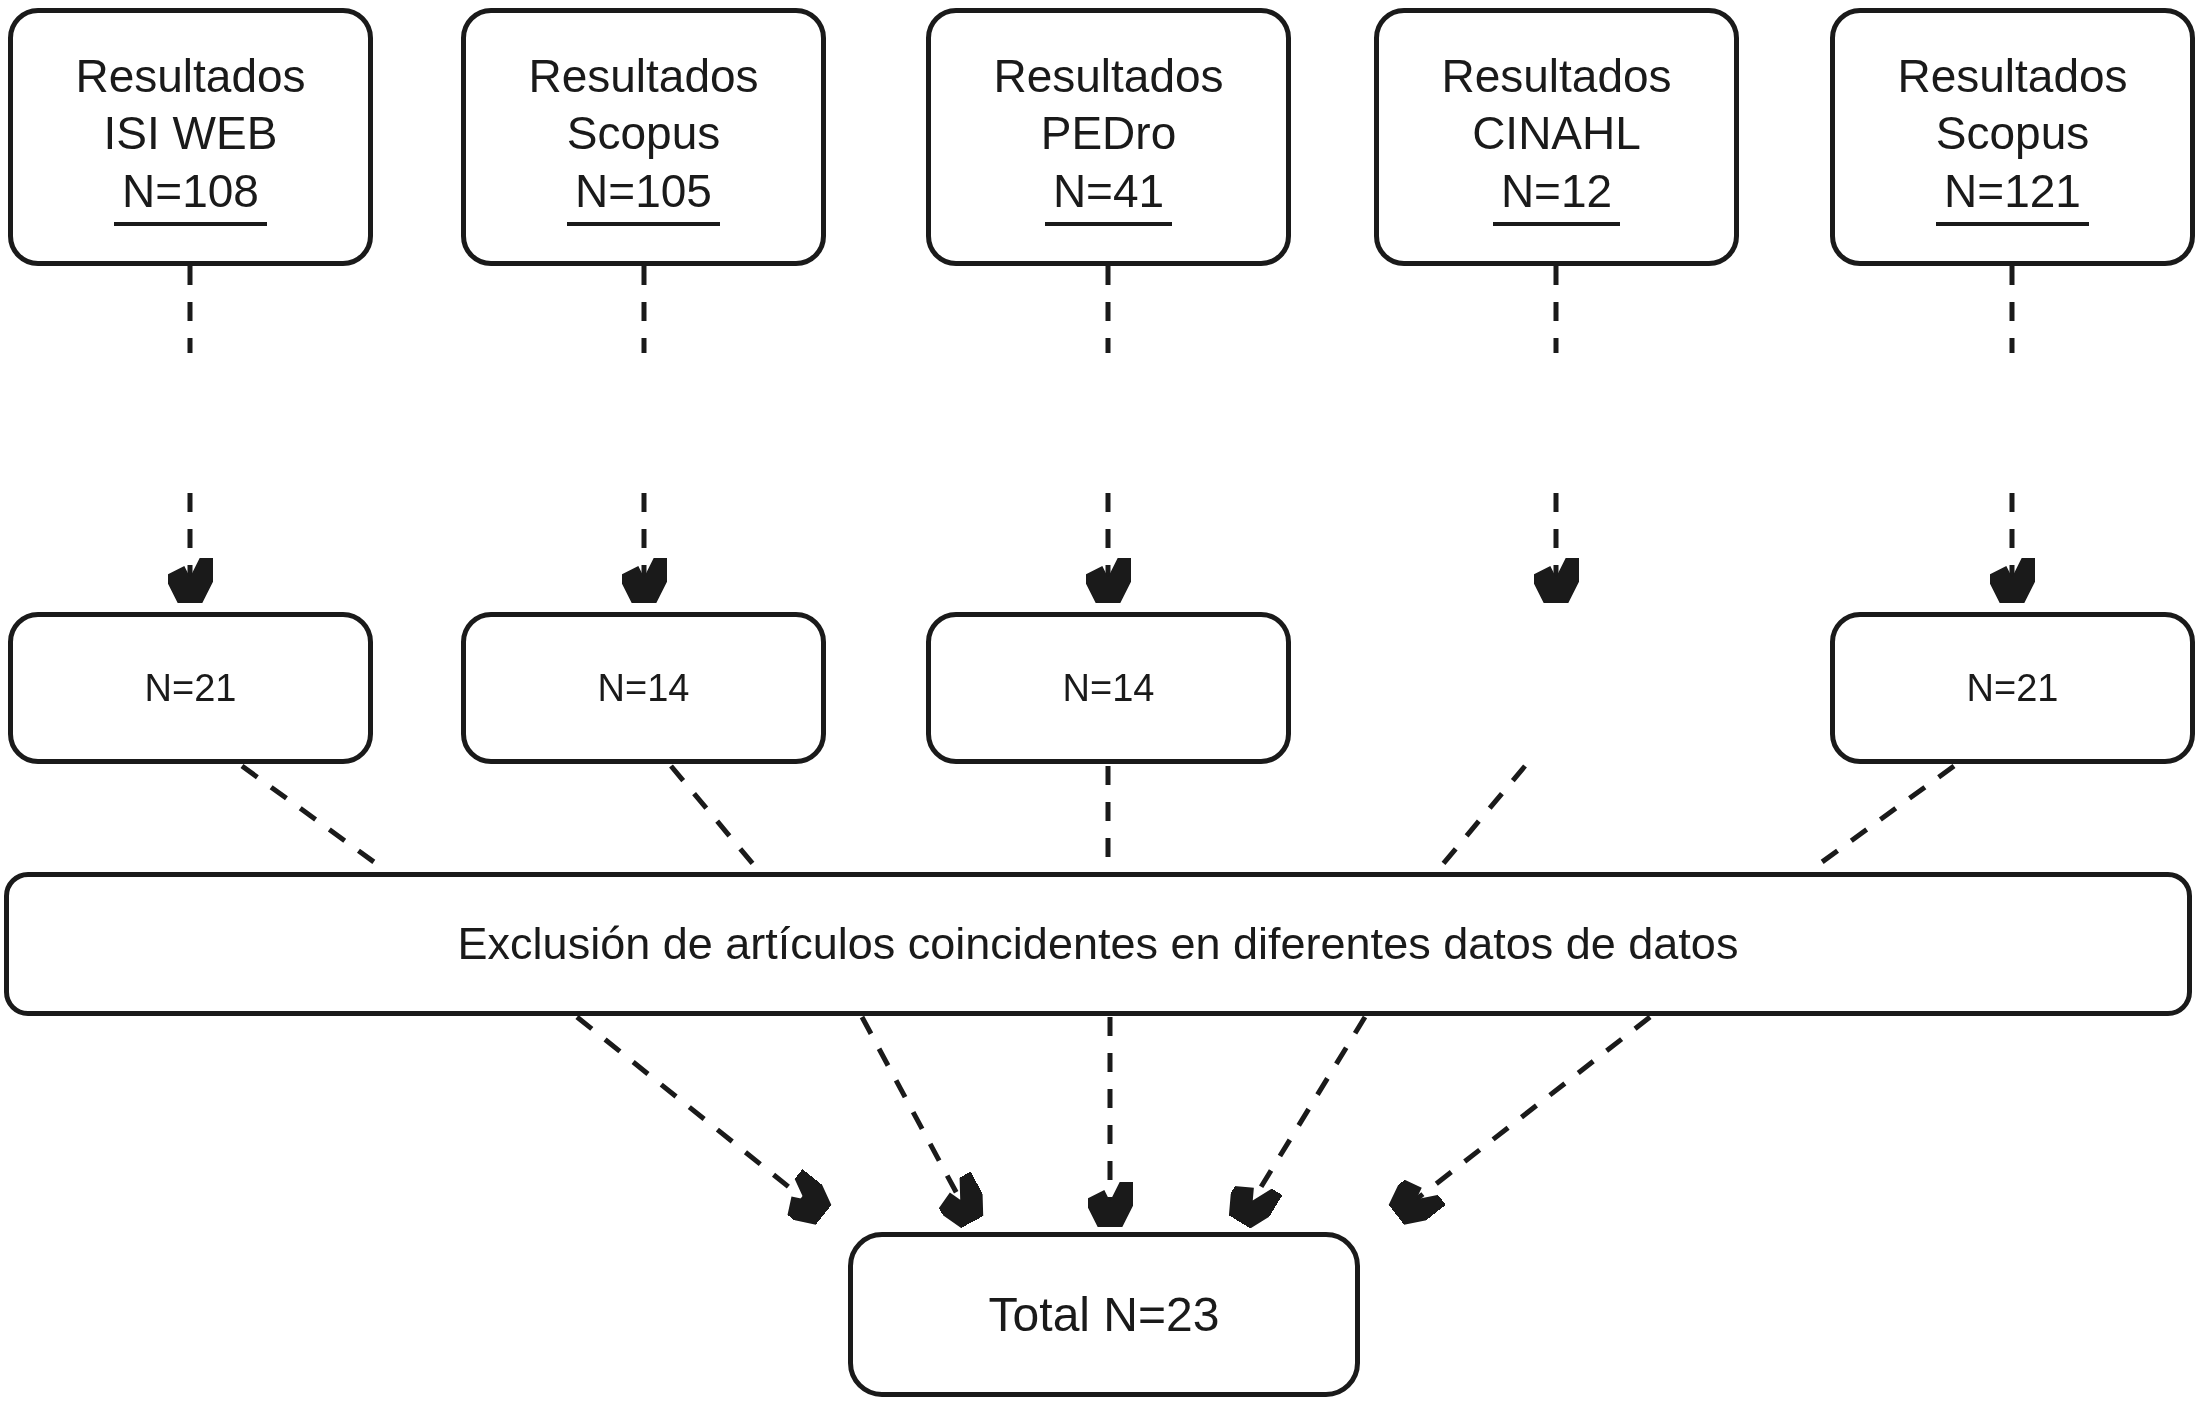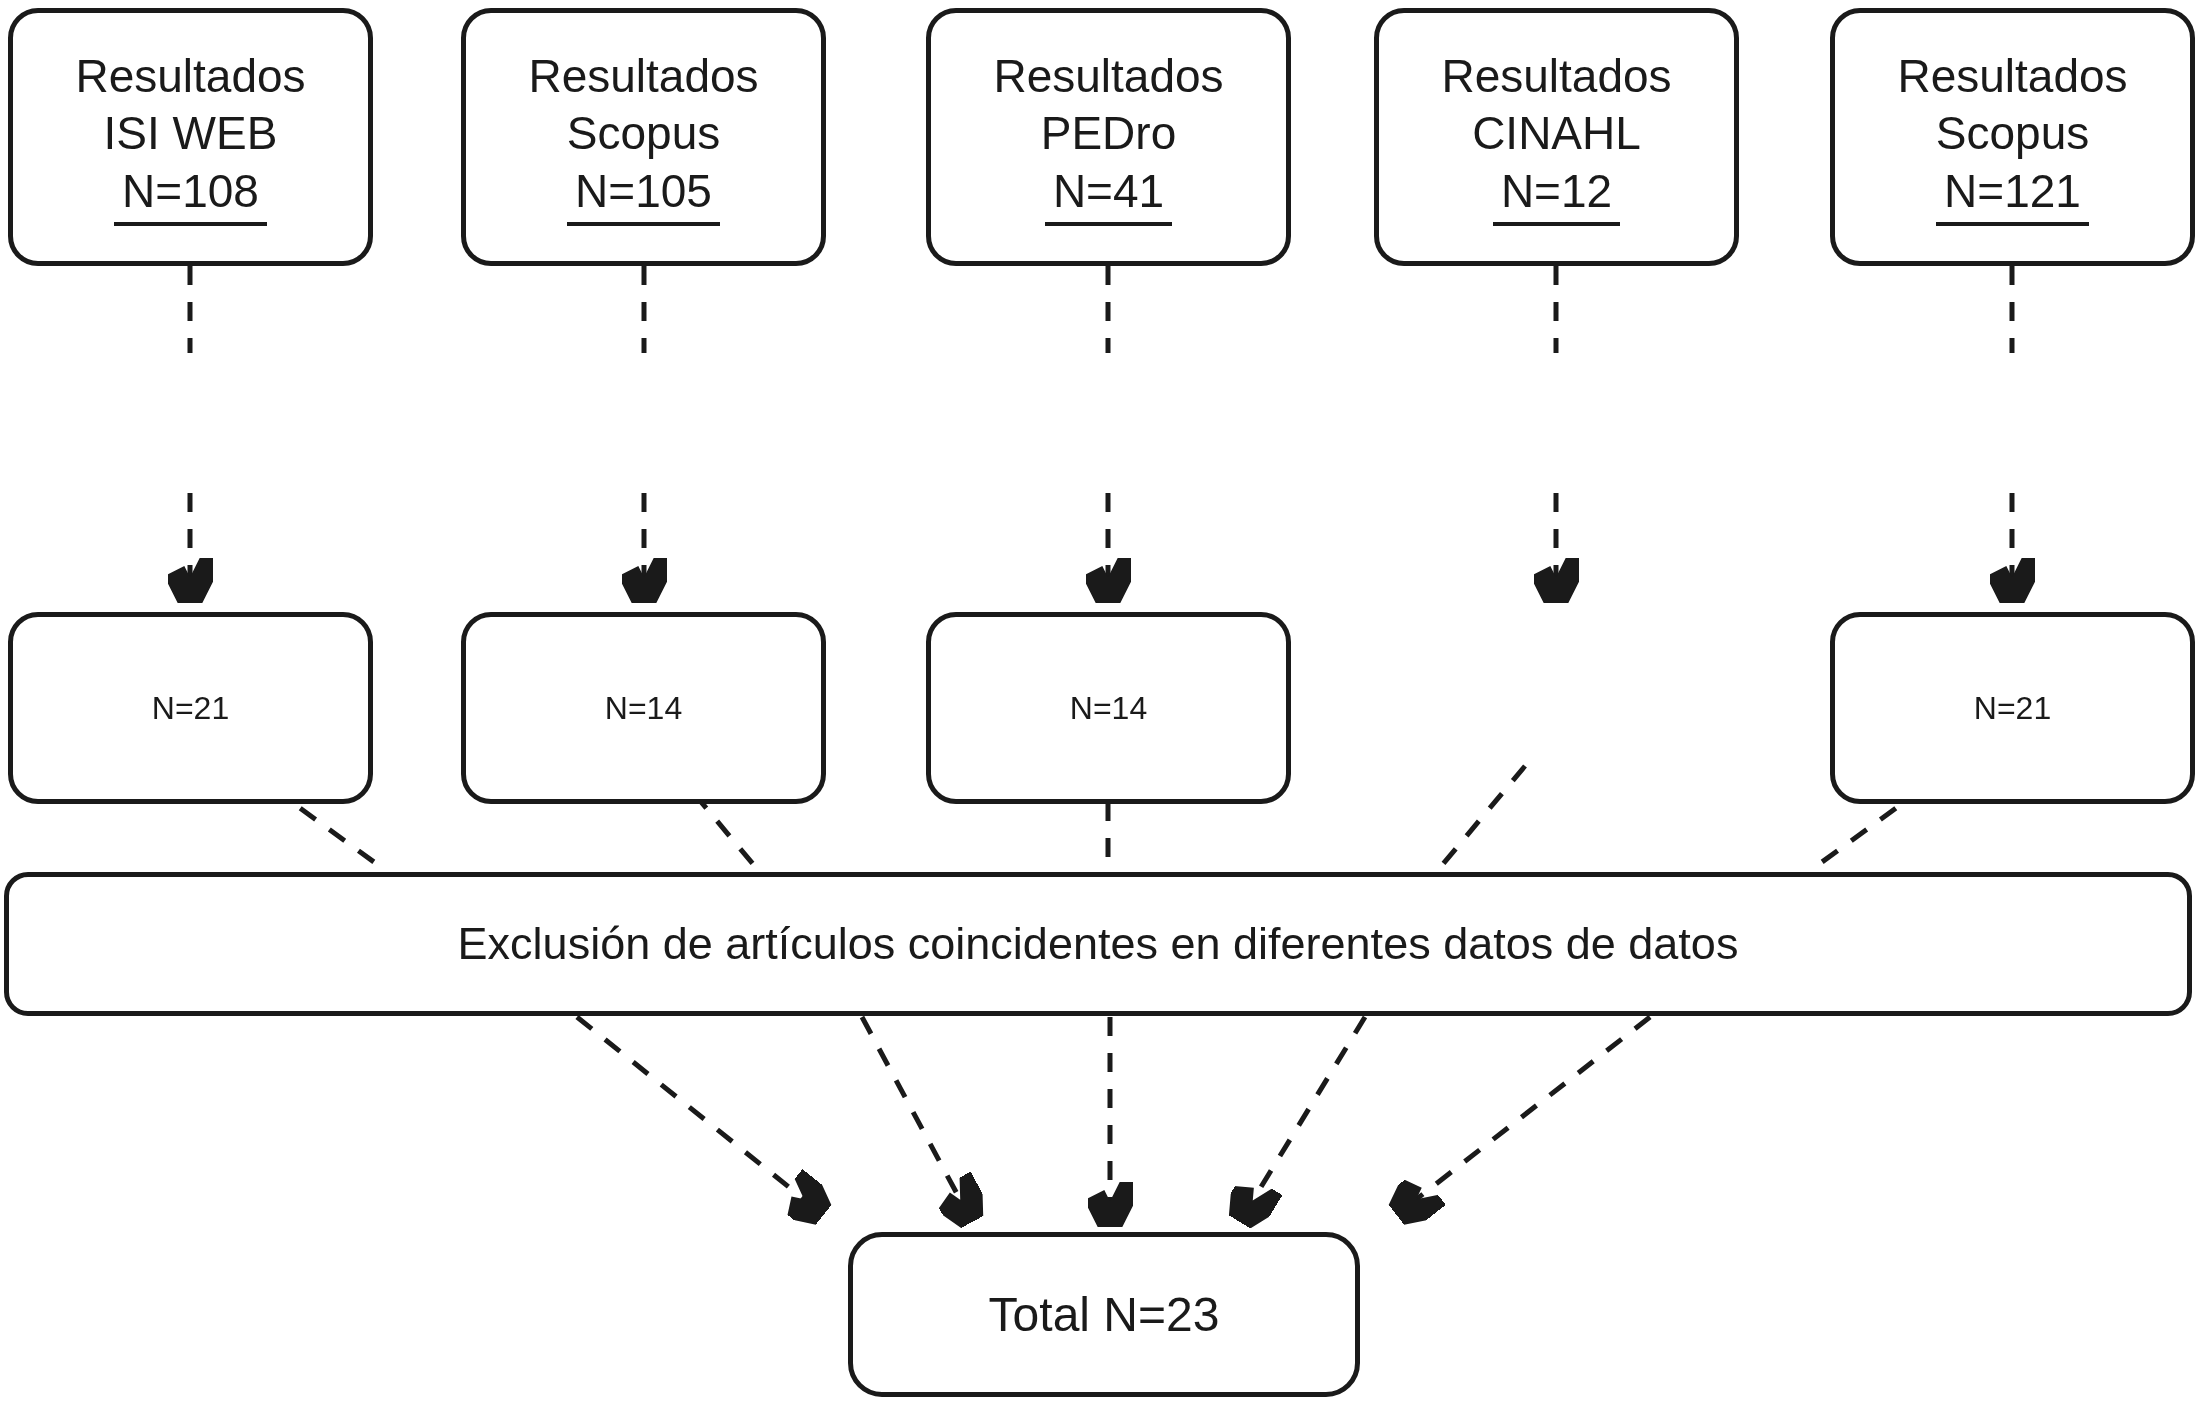--- a/index.html
+++ b/index.html
@@ -18,21 +18,21 @@
     background: #ffffff;
     border: 5px solid #1a1a1a;
     display: flex;
     align-items: center;
     justify-content: center;
     text-align: center;
     color: #1a1a1a;
   }
   .box { border-radius: 30px; flex-direction: column; }
   .topbox { top: 8px; height: 258px; width: 365px; font-size: 46px; line-height: 1.24; }
-  .midbox { top: 612px; height: 192px; width: 365px; font-size: 32px; }
+  .midbox { top: 612px; height: 152px; width: 365px; font-size: 38px; }
   .c1 { left: 8px; }
   .c2 { left: 461px; }
   .c3 { left: 926px; }
   .c4 { left: 1374px; }
   .c5 { left: 1830px; }
   .band {
     left: 4px; width: 2188px;
     border-radius: 24px;
     font-size: 45px;
   }

